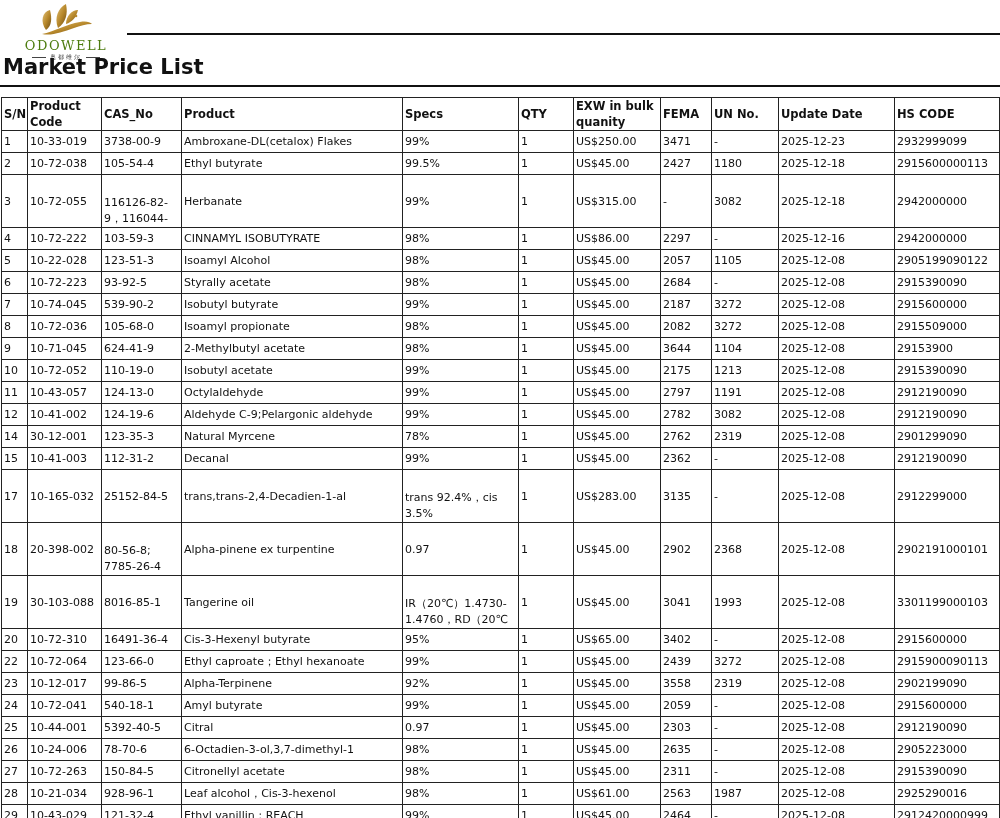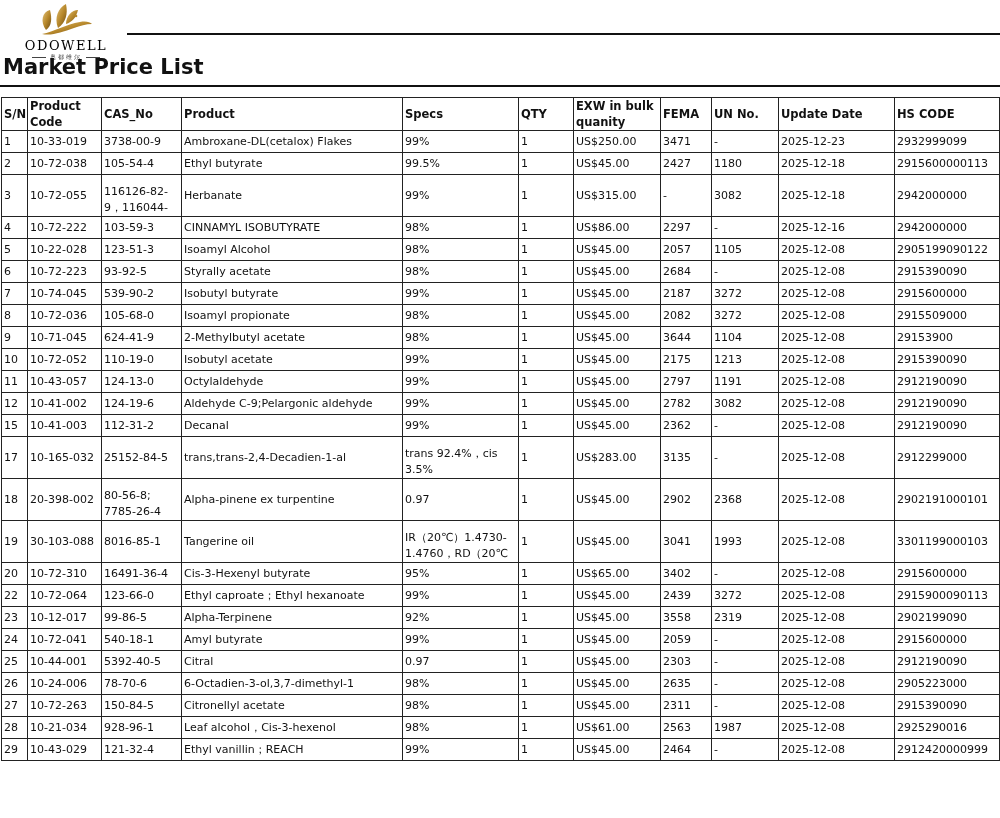--- a/index.html
+++ b/index.html
@@ -1,29 +1,29 @@
 <!DOCTYPE html>
 <html><head>
 <meta charset="utf-8">
 <style>
   html, body { margin: 0; padding: 0; background: #ffffff; }
   body { width: 1000px; height: 818px; position: relative; overflow: hidden; font-family: "DejaVu Sans", "Liberation Sans", sans-serif; color: #111; }
   .logo { position: absolute; left: 8px; top: 2px; width: 116px; height: 58px; }
   .logo-mark { position: absolute; left: 28px; top: 0; width: 56px; height: 36px; }
-  .logo-text { position: absolute; left: 0; top: 36px; width: 116px; text-align: center; font-family: "DejaVu Serif", "Liberation Serif", serif; font-size: 13px; letter-spacing: 1.5px; color: #000000; }
+  .logo-text { position: absolute; left: 0; top: 36px; width: 116px; text-align: center; font-family: "DejaVu Serif", "Liberation Serif", serif; font-size: 13px; letter-spacing: 1.5px; color: #4d7c0f; }
   .logo-sub { position: absolute; left: 0; top: 51px; width: 116px; text-align: center; font-size: 6px; color: #444; letter-spacing: 2px; }
   .logo-sub::before, .logo-sub::after { content: ""; display: inline-block; width: 14px; height: 1px; background: #444; vertical-align: middle; margin: 0 4px; }
   .rule-top { position: absolute; left: 127px; top: 33px; width: 873px; height: 2px; background: #111; }
   .title { position: absolute; left: 8px; top: 55px; width: 1000px; text-align: left; font-size: 21px; font-weight: bold; padding-left: 0; }
   .title span { display: inline-block; margin-left: -5px; }
   .rule-bottom { position: absolute; left: 0; top: 85px; width: 1000px; height: 2px; background: #111; }
   table.prices { position: absolute; left: 1px; top: 97px; border-collapse: collapse; table-layout: fixed; width: 998px; font-size: 11px; }
   table.prices th, table.prices td { border: 1.5px solid #222; padding: 0 2px; height: 21px; overflow: hidden; white-space: nowrap; text-align: left; vertical-align: middle; line-height: 13px; }
   table.prices th { font-weight: bold; height: 32px; white-space: normal; line-height: 16px; font-size: 11.5px; }
-  table.prices td.wrap { white-space: normal; vertical-align: top; padding-top: 9px; line-height: 16px; }
+  table.prices td.wrap { white-space: normal; vertical-align: top; padding-top: 20px; line-height: 16px; }
 </style>
 </head>
 <body>
 
 <div class="logo">
   <svg class="logo-mark" viewBox="0 0 56 36">
     <defs>
       <linearGradient id="g" x1="0" y1="0" x2="1" y2="1">
         <stop offset="0" stop-color="#e2c27a"></stop>
         <stop offset="0.5" stop-color="#b8892c"></stop>
@@ -224,20 +224,33 @@
         <td>Aldehyde C-9;Pelargonic aldehyde</td>
         <td>99%</td>
         <td>1</td>
         <td>US$45.00</td>
         <td>2782</td>
         <td>3082</td>
         <td>2025-12-08</td>
         <td>2912190090</td>
       </tr>
       <tr>
+        <td>14</td>
+        <td>30-12-001</td>
+        <td>123-35-3</td>
+        <td>Natural Myrcene</td>
+        <td>78%</td>
+        <td>1</td>
+        <td>US$45.00</td>
+        <td>2762</td>
+        <td>2319</td>
+        <td>2025-12-08</td>
+        <td>2901299090</td>
+      </tr>
+      <tr>
         <td>15</td>
         <td>10-41-003</td>
         <td>112-31-2</td>
         <td>Decanal</td>
         <td>99%</td>
         <td>1</td>
         <td>US$45.00</td>
         <td>2362</td>
         <td>-</td>
         <td>2025-12-08</td>

